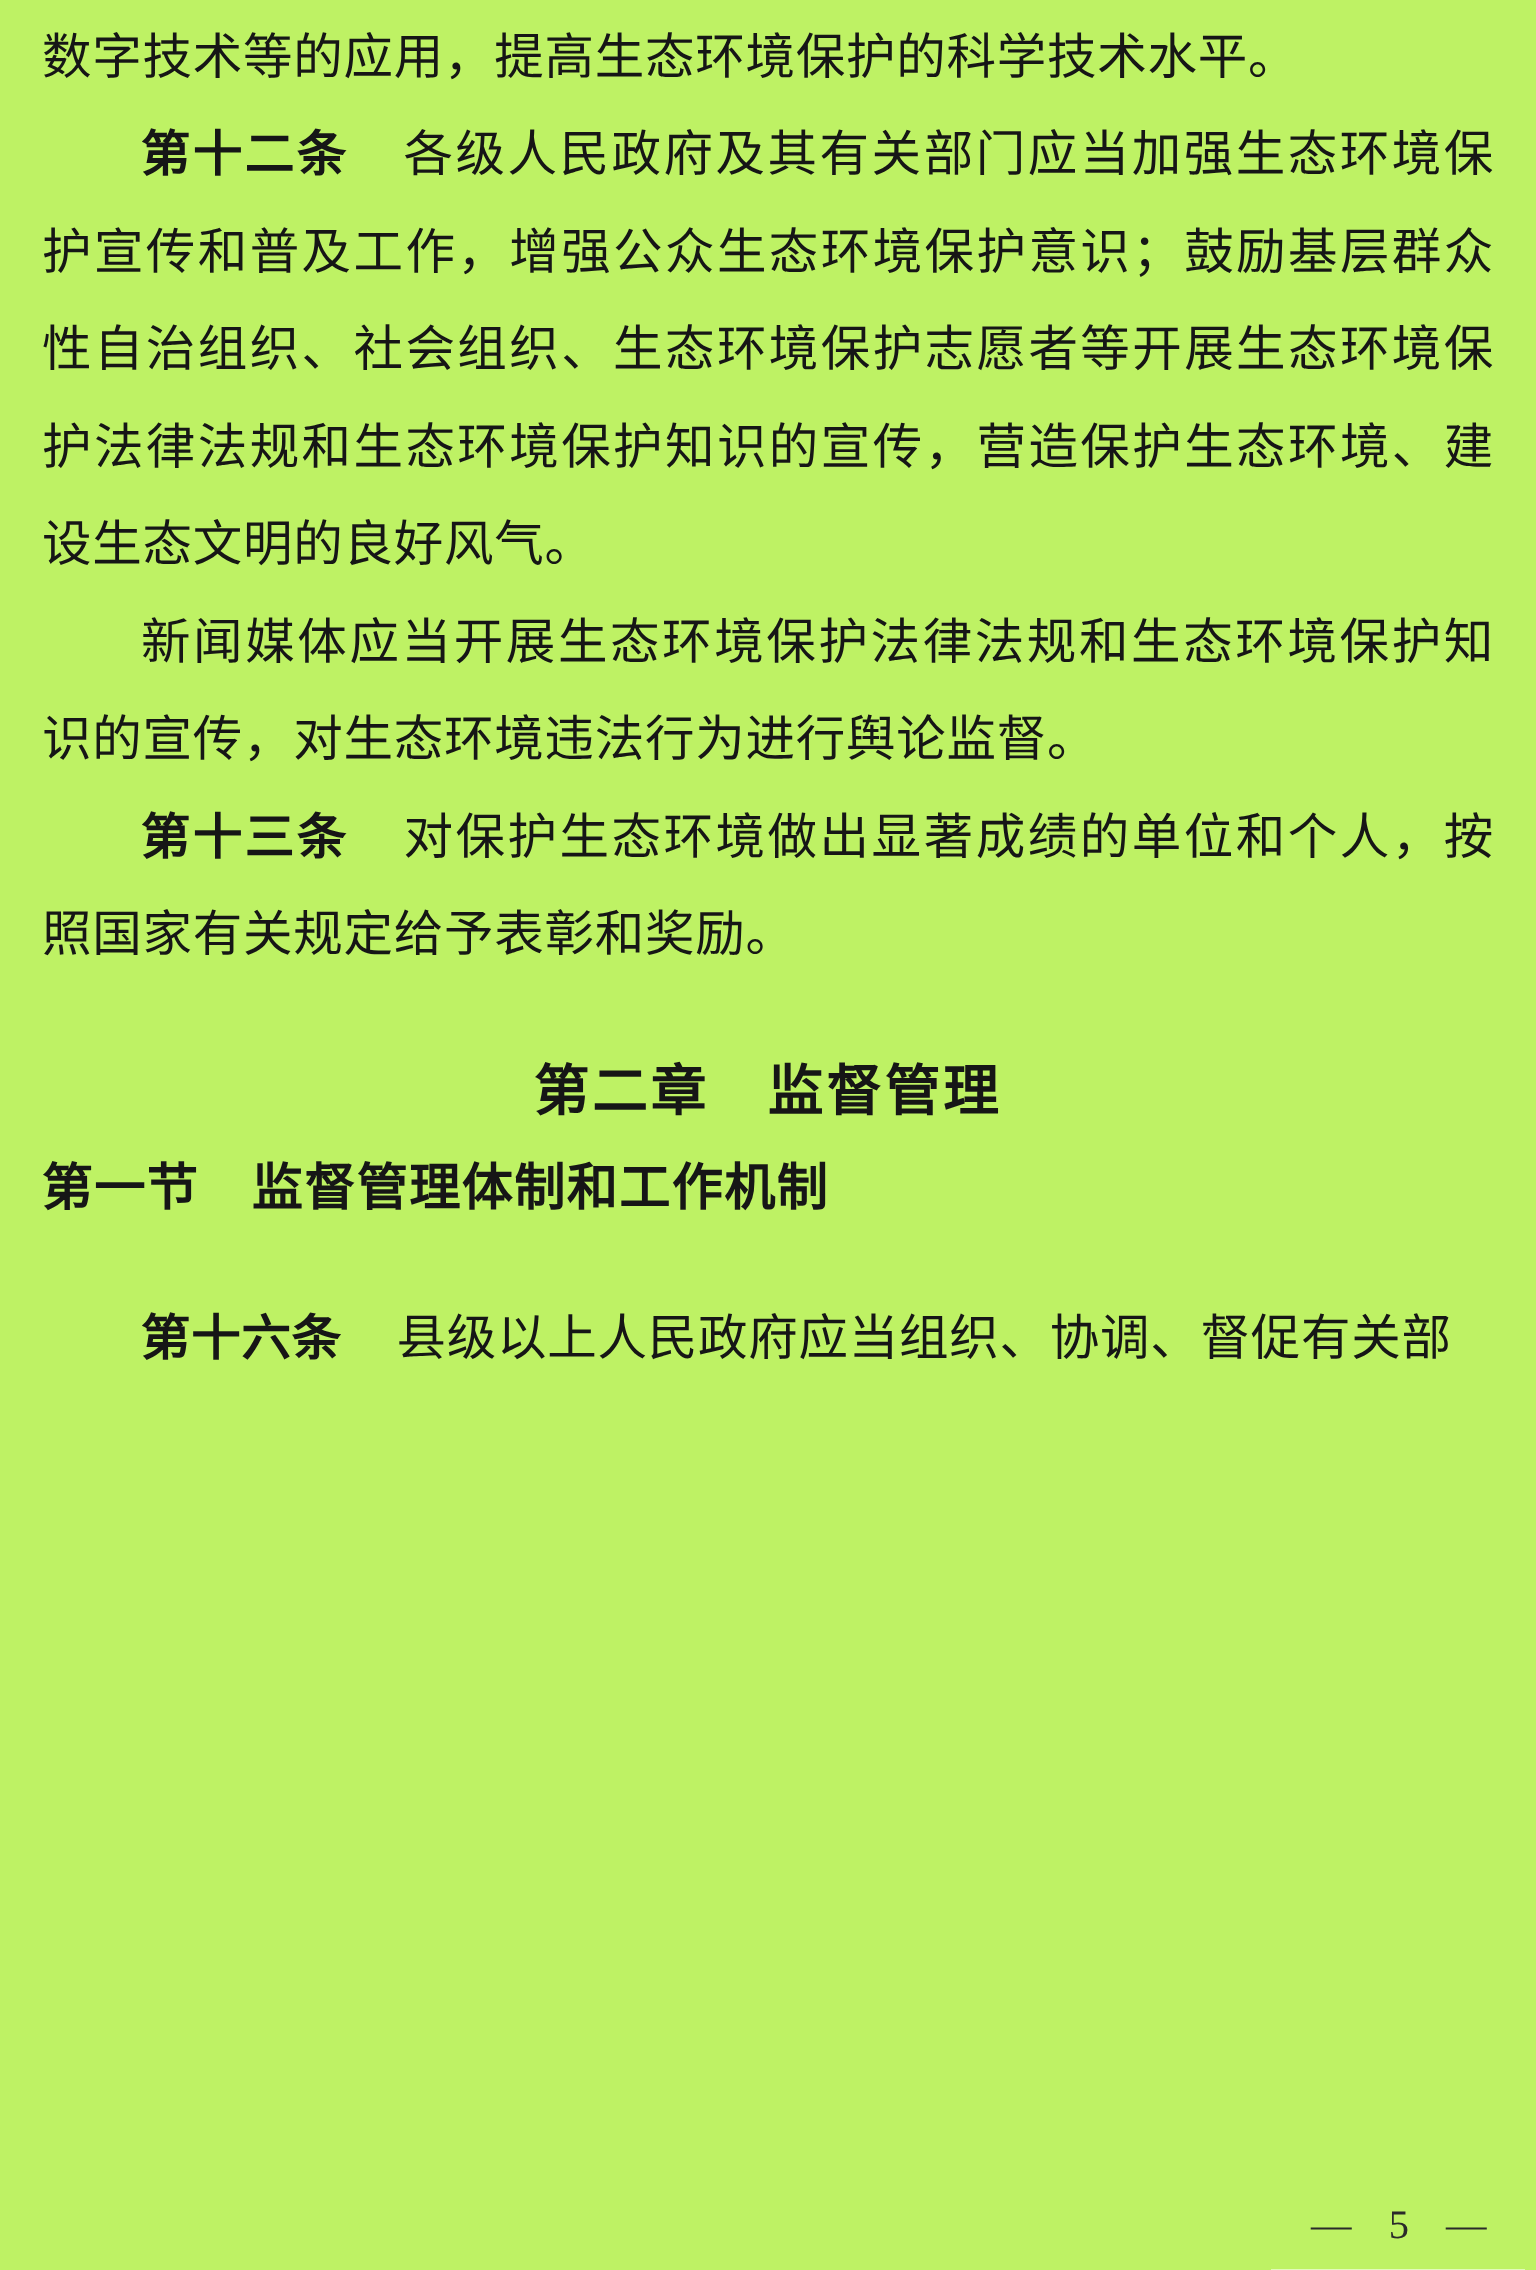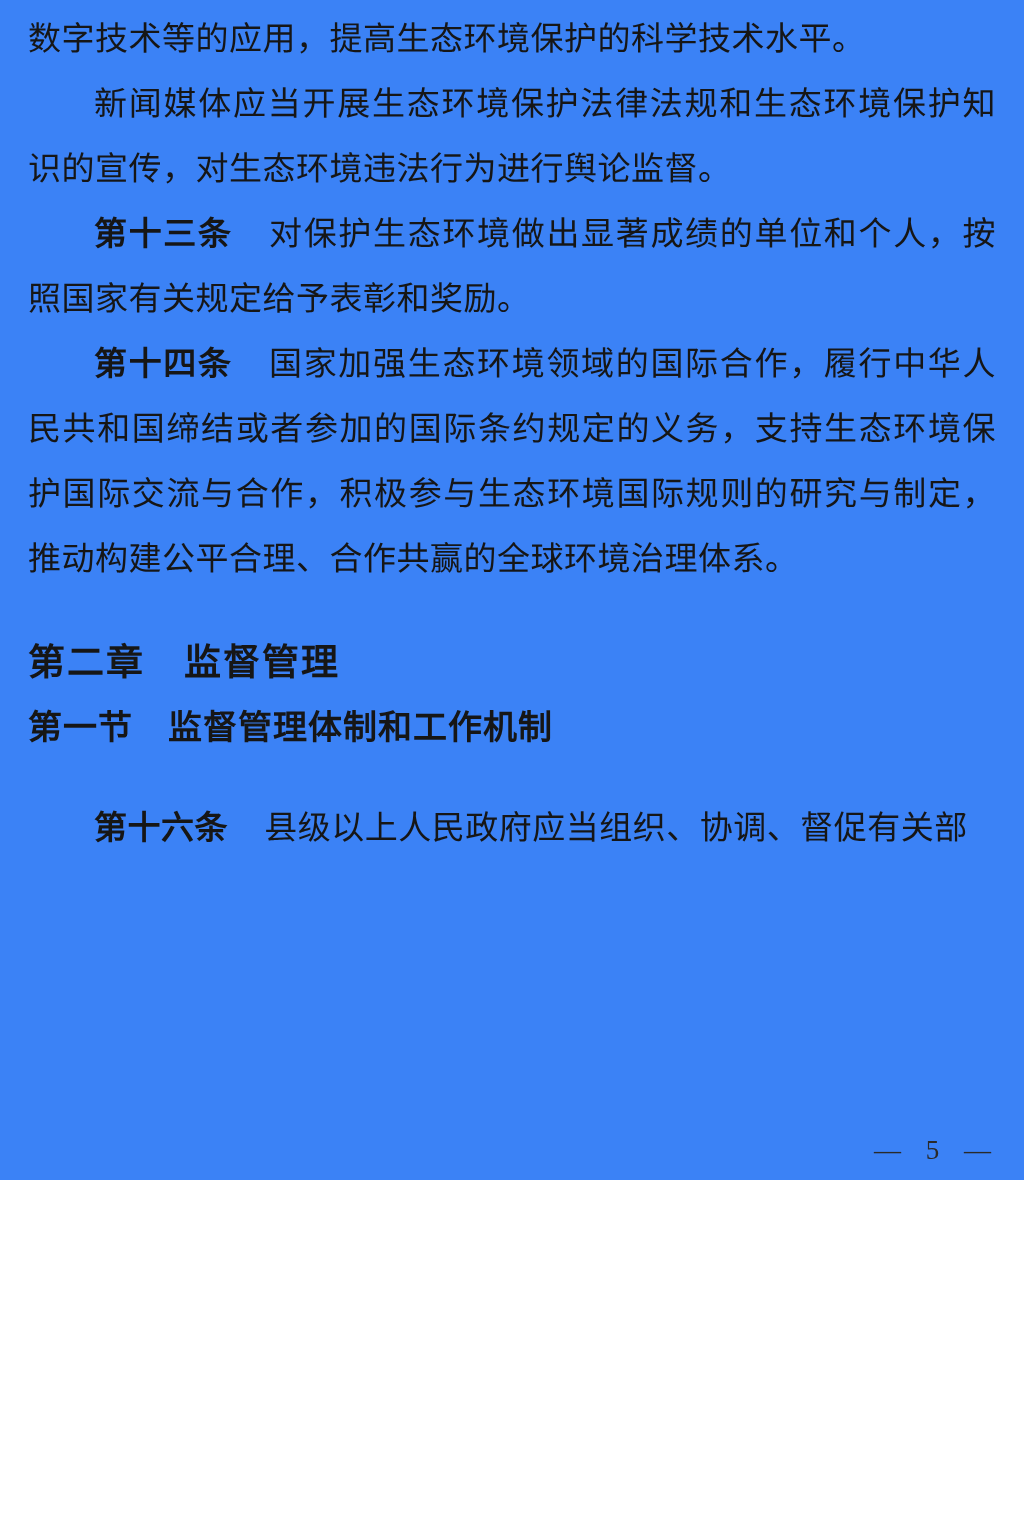--- a/index.html
+++ b/index.html
@@ -3,23 +3,23 @@
 <meta charset="utf-8">
 <style>
   html, body {
     margin: 0;
     padding: 0;
     background: #ffffff;
   }
   .page {
     position: relative;
     width: 1024px;
-    height: 1180px;
+    height: 1513px;
     margin: 0 auto;
-    background: #3b82f6;
+    background: #bef264;
     box-sizing: border-box;
     padding: 7px 28px 0 28px;
     overflow: hidden;
     color: #161616;
   }
   .doc-body {
     font-family: "Liberation Serif", "DejaVu Serif", serif;
   }
   .para {
     margin: 0;
@@ -35,20 +35,21 @@
     text-indent: 2em;
   }
   .para.continuation {
     text-indent: 0;
   }
   .art-num {
     font-weight: bold;
     margin-right: 1.1em;
   }
   .para.chapter {
+    text-align: center;
     text-indent: 0;
     font-family: "Liberation Sans", "DejaVu Sans", sans-serif;
     font-weight: bold;
     font-size: 37px;
     letter-spacing: 2px;
     margin-top: 38px;
   }
   .para.section {
     text-align: left;
     text-indent: 0;
@@ -69,23 +70,23 @@
     letter-spacing: 3px;
     word-spacing: 12px;
   }
 </style>
 </head>
 <body>
 
 <div class="page">
   <main class="doc-body">
       <p class="para continuation"><span>数字技术等的应用，提高生态环境保护的科学技术水平。</span></p>
+      <p class="para article"><span class="art-num">第十二条</span><span>各级人民政府及其有关部门应当加强生态环境保护宣传和普及工作，增强公众生态环境保护意识；鼓励基层群众性自治组织、社会组织、生态环境保护志愿者等开展生态环境保护法律法规和生态环境保护知识的宣传，营造保护生态环境、建设生态文明的良好风气。</span></p>
       <p class="para plain"><span>新闻媒体应当开展生态环境保护法律法规和生态环境保护知识的宣传，对生态环境违法行为进行舆论监督。</span></p>
       <p class="para article"><span class="art-num">第十三条</span><span>对保护生态环境做出显著成绩的单位和个人，按照国家有关规定给予表彰和奖励。</span></p>
-      <p class="para article"><span class="art-num">第十四条</span><span>国家加强生态环境领域的国际合作，履行中华人民共和国缔结或者参加的国际条约规定的义务，支持生态环境保护国际交流与合作，积极参与生态环境国际规则的研究与制定，推动构建公平合理、合作共赢的全球环境治理体系。</span></p>
       <p class="para chapter"><span>第二章　监督管理</span></p>
       <p class="para section"><span>第一节　监督管理体制和工作机制</span></p>
       <p class="para article gap-before"><span class="art-num">第十六条</span><span>县级以上人民政府应当组织、协调、督促有关部</span></p>
     </main>
   <footer class="page-footer">
     <span>— 5 —</span>
   </footer>
 </div>
 
 </body></html>

